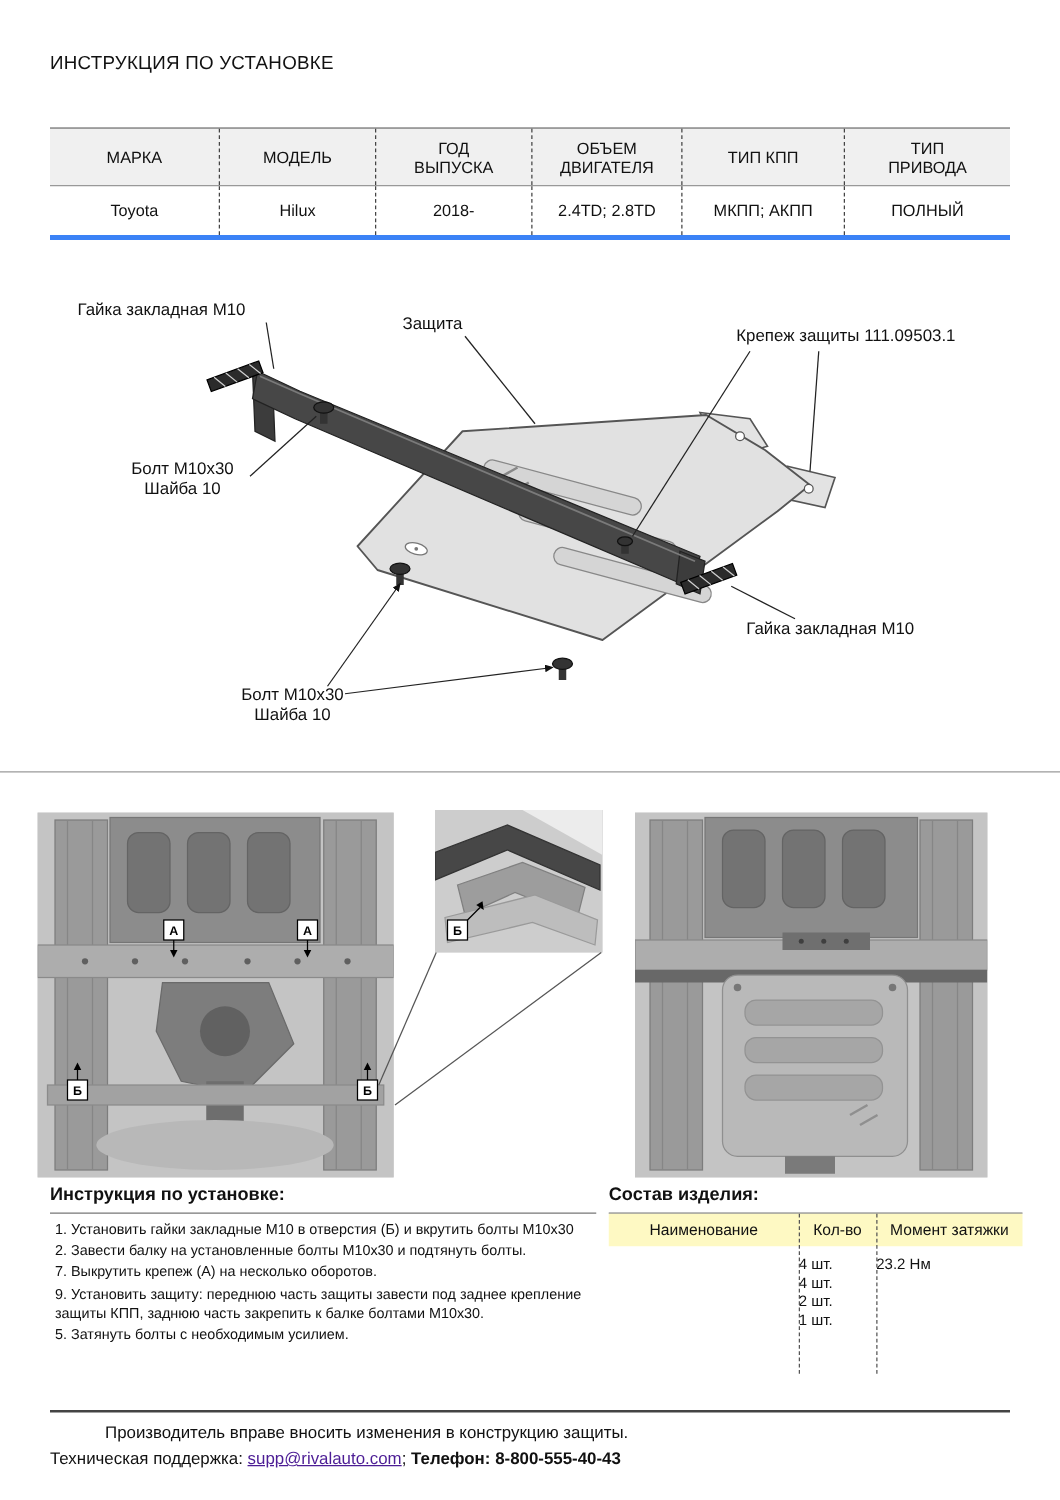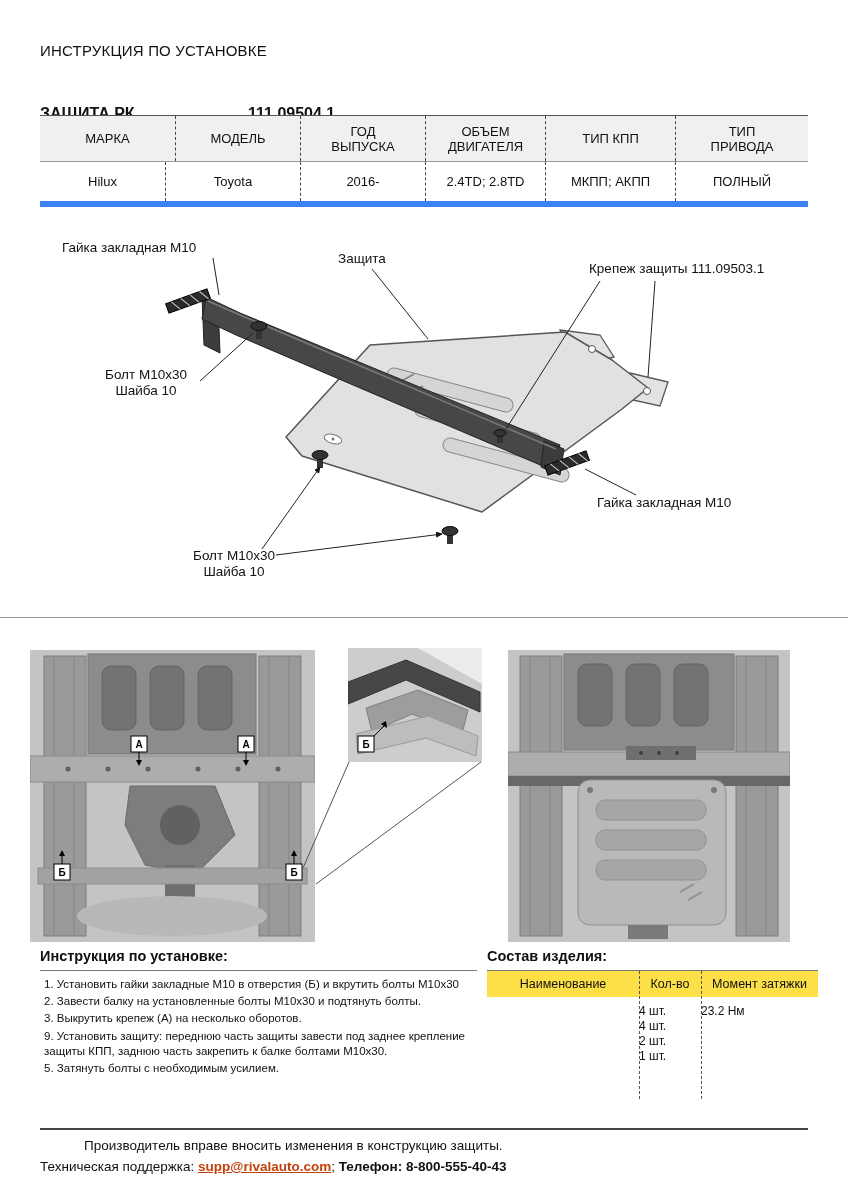--- a/index.html
+++ b/index.html
@@ -7,50 +7,50 @@
   body { font-family:"Liberation Sans", sans-serif; color:#111; }
   .page { position:relative; width:848px; height:1200px; background:#fff; overflow:hidden; margin:0 auto; }
   .abs { position:absolute; }
 
   
   .doc-title { font-size:15px; letter-spacing:.2px; }
   .doc-sub { font-size:16px; font-weight:bold; }
   .doc-sub .prod { display:inline-block; width:208px; }
 
   
-  .spec { left:40px; top:115px; width:768px; border-top:1px solid #555; border-bottom:6px solid #3b82f6; }
+  .spec { left:40px; top:102px; width:768px; border-top:1px solid #555; border-bottom:4px solid #3b82f6; }
   .spec-row { display:flex; }
   .spec-cell { display:flex; align-items:center; justify-content:center; text-align:center; font-size:13px; }
   .spec-cell + .spec-cell { border-left:1px dashed #444; }
   .spec-head-row .spec-cell { background:#f0f0f0; height:45px; white-space:pre-line; }
   .spec-head-row { border-bottom:1px solid #999; }
   .spec-body-row .spec-cell { height:39px; }
   .c0{width:135px}.c1{width:125px}.c2{width:125px}.c3{width:120px}.c4{width:130px}.c5{width:133px}
 
   
   .dlabel { position:absolute; font-size:13.5px; line-height:1.2; color:#111; }
 
   
   .hrule { position:absolute; background:#9a9a9a; height:1px; }
 
   
   .photo { position:absolute; overflow:hidden; background:#c6c6c6; }
 
   
   .sec-title { font-size:14.5px; font-weight:bold; }
   .steps div { font-size:11.5px; line-height:1.32; margin-top:2px; }
-  .parts-head { display:grid; grid-template-columns:152px 62px 117px; background:#fde047; height:26px; align-items:center; }
+  .parts-head { display:grid; grid-template-columns:152px 62px 117px; background:#fef9c3; height:26px; align-items:center; }
   .parts-head span { text-align:center; font-size:12.5px; }
   .parts-row { display:grid; grid-template-columns:152px 62px 117px; height:15px; align-items:center; }
   .parts-row span { font-size:12px; }
   .vdash { position:absolute; width:0; border-left:1px dashed #555; }
 
   
   .foot-line { font-size:13.5px; }
-  .email-link { color:#c2410c; font-weight:bold; text-decoration:underline; cursor:pointer; }
+  .email-link { color:#4c1d95; font-weight:normal; text-decoration:underline; cursor:pointer; }
   .bold { font-weight:bold; }
 </style>
 </head>
 <body>
 
 <div class="page">
 
   <div class="abs doc-title" style="left:40px; top:42px;">ИНСТРУКЦИЯ ПО УСТАНОВКЕ</div>
   <div class="abs doc-sub" style="left:40px; top:61px;margin-top:44px;">
     <span class="prod">ЗАЩИТА РК</span><span>111.09504.1</span>
@@ -62,23 +62,23 @@
       <div class="spec-cell c1">МОДЕЛЬ</div>
       <div class="spec-cell c2">ГОД
 ВЫПУСКА</div>
       <div class="spec-cell c3">ОБЪЕМ
 ДВИГАТЕЛЯ</div>
       <div class="spec-cell c4">ТИП КПП</div>
       <div class="spec-cell c5">ТИП
 ПРИВОДА</div>
     </div>
     <div class="spec-row spec-body-row">
+      <div class="spec-cell c0">Toyota</div>
       <div class="spec-cell c1">Hilux</div>
-      <div class="spec-cell c0">Toyota</div>
-      <div class="spec-cell c2">2016-</div>
+      <div class="spec-cell c2">2018-</div>
       <div class="spec-cell c3">2.4TD; 2.8TD</div>
       <div class="spec-cell c4">МКПП; АКПП</div>
       <div class="spec-cell c5">ПОЛНЫЙ</div>
     </div>
   </div>
 
   <svg class="abs" style="left:0; top:225px;" width="848" height="400" viewBox="0 0 848 400">
     <defs>
       <marker id="arr" markerWidth="8" markerHeight="8" refX="6" refY="3" orient="auto">
         <path d="M0,0 L7,3 L0,6 Z" fill="#111"></path>
@@ -140,21 +140,21 @@
       <path d="M600,56 L506,204"></path>
       <path d="M655,56 L648,152"></path>
       <path d="M200,156 L253,108"></path>
       <path d="M636,270 L585,244"></path>
       <path d="M262,324 L320,242" marker-end="url(#arr)"></path>
       <path d="M276,330 L442,309" marker-end="url(#arr)"></path>
     </g>
   </svg>
 
   <div class="dlabel" style="left:62px; top:240px;">Гайка закладная М10</div>
-  <div class="dlabel" style="left:338px; top:251px;">Защита</div>
+  <div class="dlabel" style="left:322px; top:251px;">Защита</div>
   <div class="dlabel" style="left:545px; top:261px;margin-left:44px;">Крепеж защиты 111.09503.1</div>
   <div class="dlabel" style="left:92px; top:367px; width:108px; text-align:center;">
     <div>Болт М10х30</div>
     <div>Шайба 10</div>
   </div>
   <div class="dlabel" style="left:597px; top:495px;">Гайка закладная М10</div>
   <div class="dlabel" style="left:178px; top:548px; width:112px; text-align:center;">
     <div>Болт М10х30</div>
     <div>Шайба 10</div>
   </div>
@@ -260,21 +260,21 @@
     <path d="M349,122 L303,228" stroke="#555" stroke-width="1" fill="none"></path>
     <path d="M481,122 L316,244" stroke="#555" stroke-width="1" fill="none"></path>
   </svg>
 
   <div class="abs" style="left:40px; top:948px; width:437px;">
     <div class="sec-title">Инструкция по установке:</div>
     <div style="height:1px; background:#777; margin:6px 0 6px 0;"></div>
     <div class="steps" style="padding-left:4px;">
       <div>1. Установить гайки закладные М10 в отверстия (Б) и вкрутить болты М10х30</div>
       <div>2. Завести балку на установленные болты М10х30 и подтянуть болты.</div>
-      <div>3. Выкрутить крепеж (А) на несколько оборотов.</div>
+      <div>7. Выкрутить крепеж (А) на несколько оборотов.</div>
       <div>9. Установить защиту: переднюю часть защиты завести под заднее крепление защиты КПП, заднюю часть закрепить к балке болтами М10х30.</div>
       <div>5. Затянуть болты с необходимым усилием.</div>
     </div>
   </div>
 
   <div class="abs" style="left:487px; top:948px; width:331px;">
     <div class="sec-title">Состав изделия:</div>
     <div style="height:1px; background:#777; margin:6px 0 0 0;"></div>
     <div style="position:relative;">
       <div class="parts-head">

